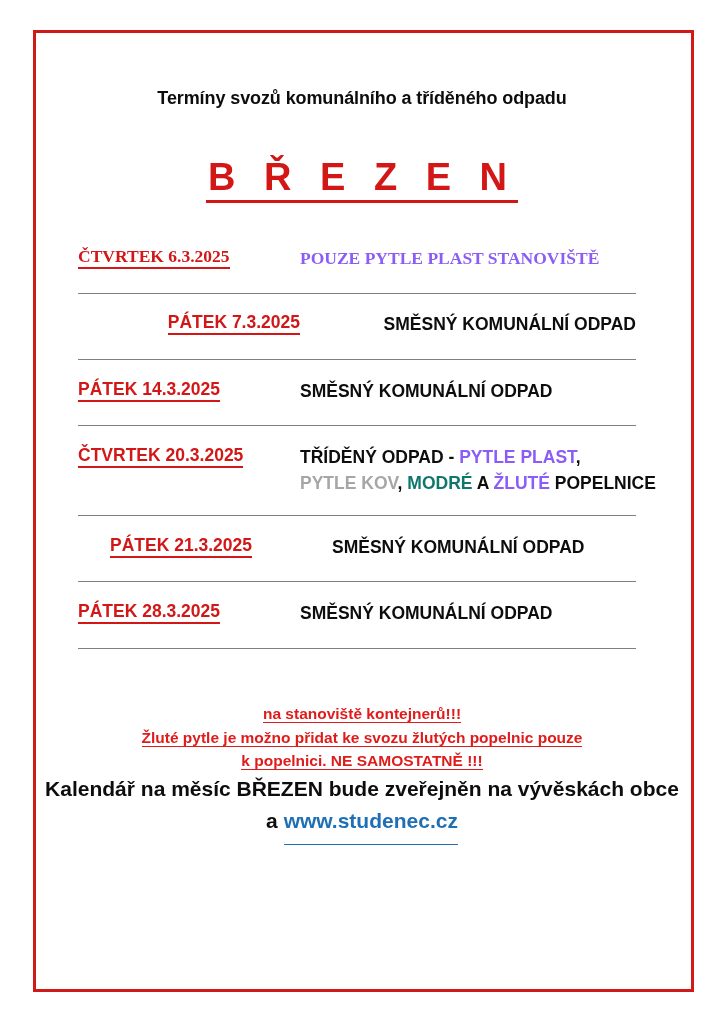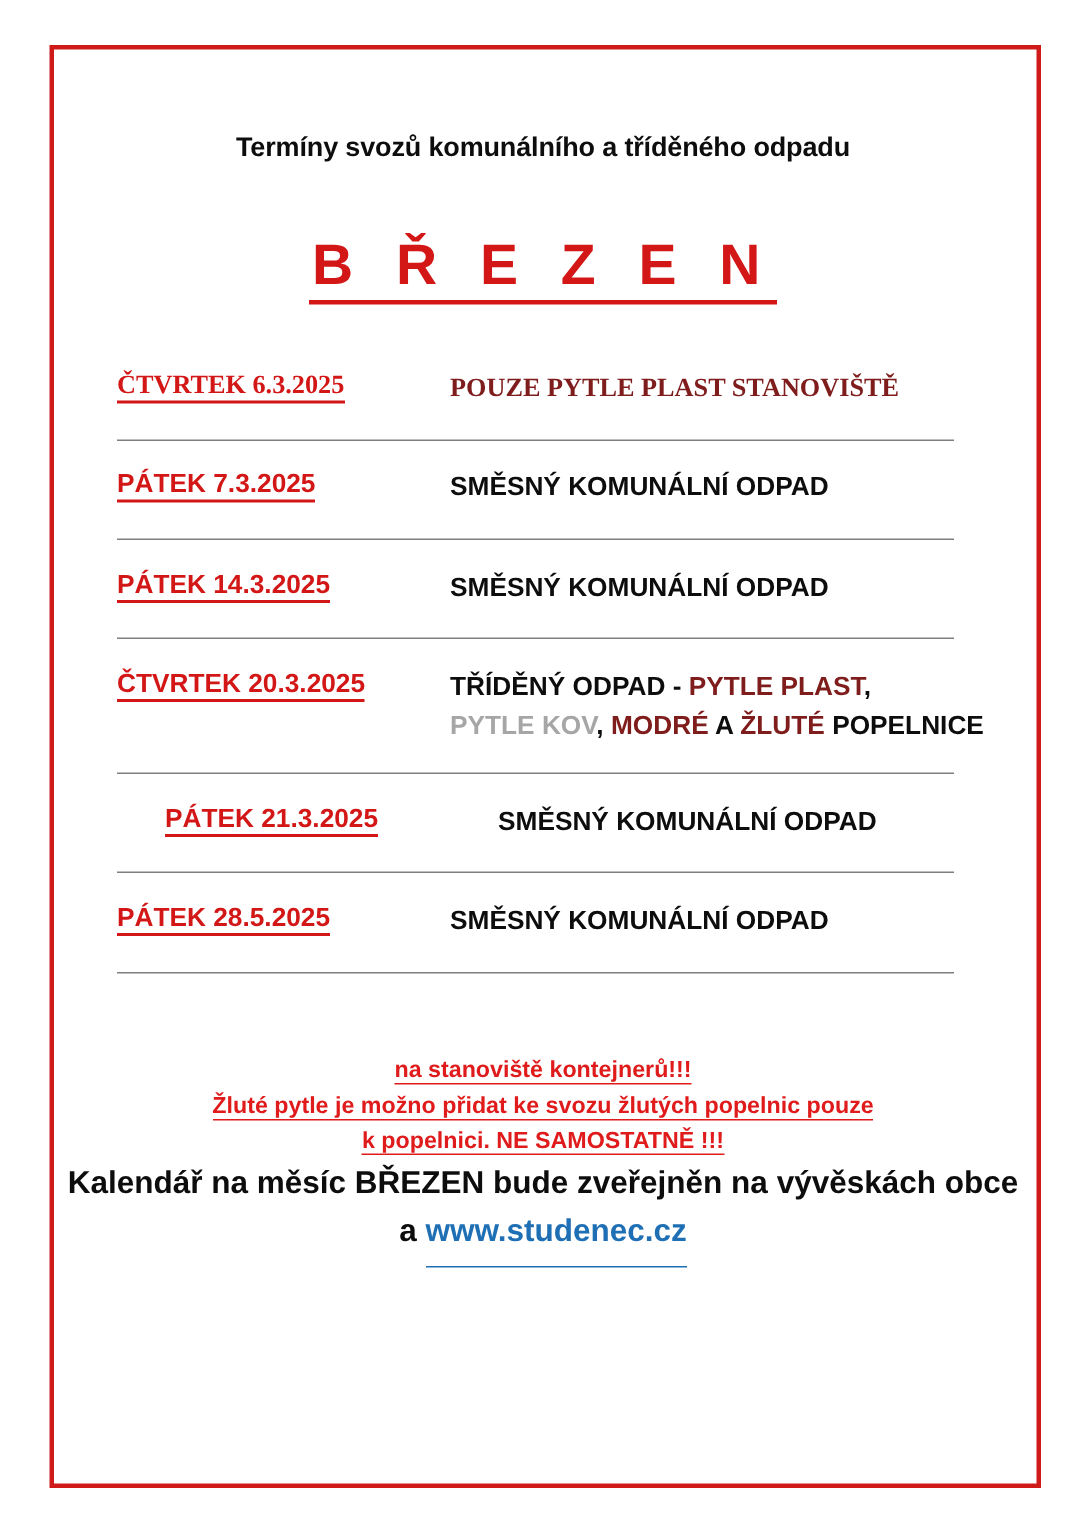--- a/index.html
+++ b/index.html
@@ -115,33 +115,33 @@
     line-height: 1.45;
     white-space: nowrap;
   }
   .desc .line2 {
     display: block;
     text-align: right;
     padding-right: 37px;
   }
 
   .c-black  { color: #0d0d0d; }
-  .c-gold   { color: #7f1d1d; }
+  .c-gold   { color: #8b5cf6; }
   .c-gray   { color: #A6A6A6; }
-  .c-blue   { color: #7f1d1d; }
+  .c-blue   { color: #0f766e; }
 
   .sep {
     height: 0;
     border-top: 1.6px solid #7F7F7F;
     margin: 0;
   }
 
   
   .r0 { padding-top: 0px;    padding-bottom: 22px; font-family: Liberation Serif, serif; }
-  .r1 { padding-top: 18px;   padding-bottom: 21px; }
+  .r1 { padding-top: 18px;   padding-bottom: 21px; text-align: right; }
   .r2 { padding-top: 19px;   padding-bottom: 21px; }
   .r3 { padding-top: 19px;   padding-bottom: 19px; }
   .r4 { padding-top: 19px;   padding-bottom: 21px; margin-left: 32px; }
   .r5 { padding-top: 19px;   padding-bottom: 21px; }
 
   
   .footer {
     position: absolute;
     left: 0;
     top: 702px;
@@ -216,21 +216,21 @@
         <div class="sep"></div>
         <div class="row r4">
           <div class="row-inner">
             <div class="date"><span class="u">PÁTEK 21.3.2025</span></div>
             <div class="desc"><span class="c-black">SMĚSNÝ KOMUNÁLNÍ ODPAD</span></div>
           </div>
         </div>
         <div class="sep"></div>
         <div class="row r5">
           <div class="row-inner">
-            <div class="date"><span class="u">PÁTEK 28.5.2025</span></div>
+            <div class="date"><span class="u">PÁTEK 28.3.2025</span></div>
             <div class="desc"><span class="c-black">SMĚSNÝ KOMUNÁLNÍ ODPAD</span></div>
           </div>
         </div>
         <div class="sep"></div>
       </div>
 
     <div class="footer">
       <div id="notice">
           <div class="foot-red"><span class="u">na stanoviště kontejnerů!!!</span></div>
           <div class="foot-red"><span class="u">Žluté pytle je možno přidat ke svozu žlutých popelnic pouze</span></div>

